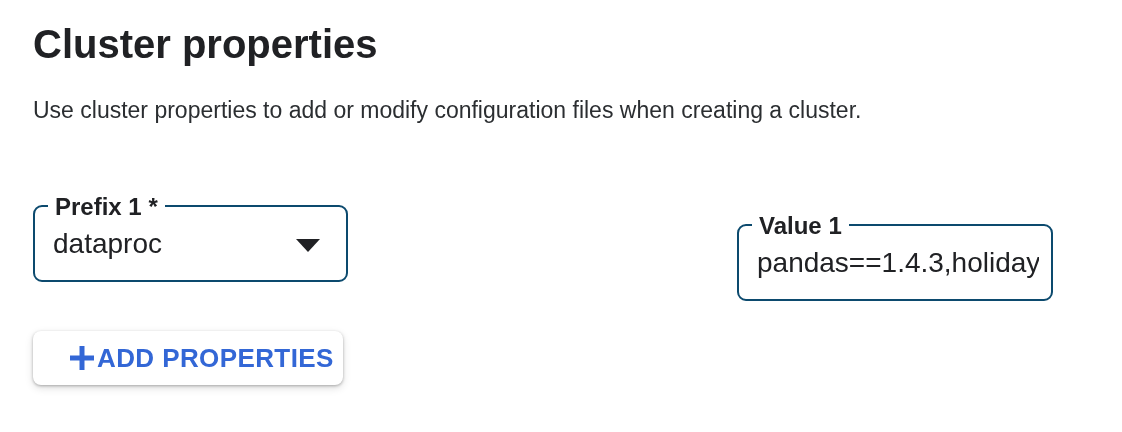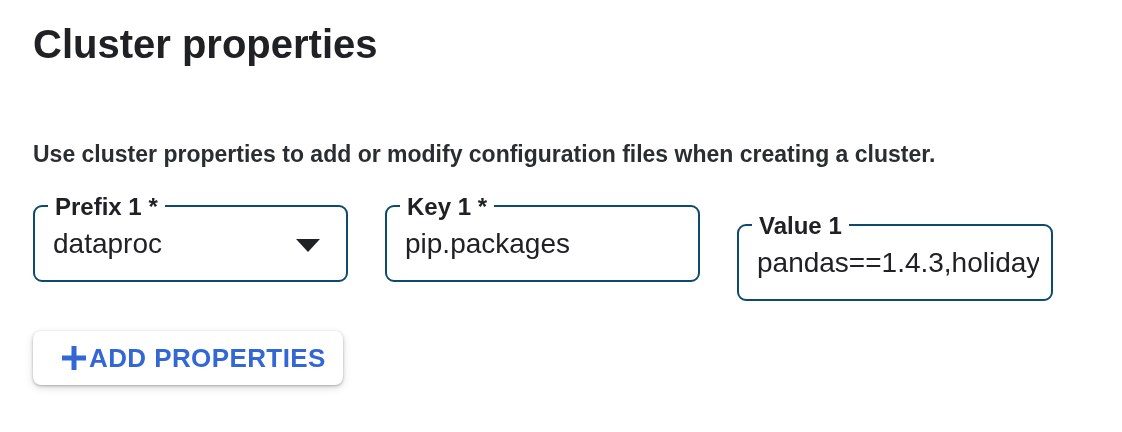--- a/index.html
+++ b/index.html
@@ -11,23 +11,22 @@
   }
   .canvas { position: relative; width: 1122px; height: 396px; background: #fff; }
 
   .page-title {
     position: absolute; left: 33px; top: 22px;
     font-size: 40px; font-weight: 700; color: #202124;
     line-height: 44px; letter-spacing: 0;
   }
   .page-desc {
     position: absolute; left: 33px; top: 96px;
-    font-size: 23px; font-weight: 700; color: #2b2e31;
+    font-size: 23px; font-weight: 400; color: #2b2e31;
     line-height: 28px;
-    margin-top: 44px;
   }
 
   .field {
     position: absolute; top: 205px; height: 77px; width: 315px;
     border: 2px solid #0c4a6e; border-radius: 9px;
     background: #fff;
     display: flex; align-items: center;
   }
   .field-prefix { left: 33px; cursor: pointer; }
   .field-key    { left: 385px; }
@@ -57,21 +56,21 @@
     border-right: 12px solid transparent;
     border-top: 13px solid #202124;
   }
 
   .add-btn {
     position: absolute; left: 33px; top: 331px;
     width: 310px; height: 54px;
     background: #ffffff; border: none; border-radius: 8px;
     box-shadow: 0 1px 3px rgba(0,0,0,0.28), 0 3px 8px rgba(0,0,0,0.13);
     display: flex; align-items: center;
-    padding-left: 26px; 
+    padding-left: 34px; 
     cursor: pointer;
   }
   .add-btn-label {
     font-size: 26px; font-weight: 700; letter-spacing: 0.4px;
     color: #3367d6; white-space: nowrap;
   }
   .plus-icon { display: block; }
 </style>
 </head>
 <body>
@@ -81,24 +80,20 @@
   <h1 class="page-title">Cluster properties</h1>
 
   <p class="page-desc">Use cluster properties to add or modify configuration files when creating a cluster.</p>
 
   <div class="field field-prefix" role="combobox">
     <span class="field-label">Prefix 1 *</span>
     <span class="field-text">dataproc</span>
     <span class="dropdown-arrow"></span>
   </div>
 
-  <div class="field field-key">
-    <span class="field-label">Key 1 *</span>
-    <input class="field-input" type="text" value="pip.packages" style="">
-  </div>
 
   <div class="field field-value">
     <span class="field-label">Value 1</span>
     <input class="field-input" type="text" value="pandas==1.4.3,holiday" style="">
   </div>
 
   <button class="add-btn">
     <svg class="plus-icon" width="30" height="30" viewBox="0 0 30 30">
       <line x1="15" y1="3" x2="15" y2="27" stroke="#3367d6" stroke-width="5"></line>
       <line x1="3" y1="15" x2="27" y2="15" stroke="#3367d6" stroke-width="5"></line>

